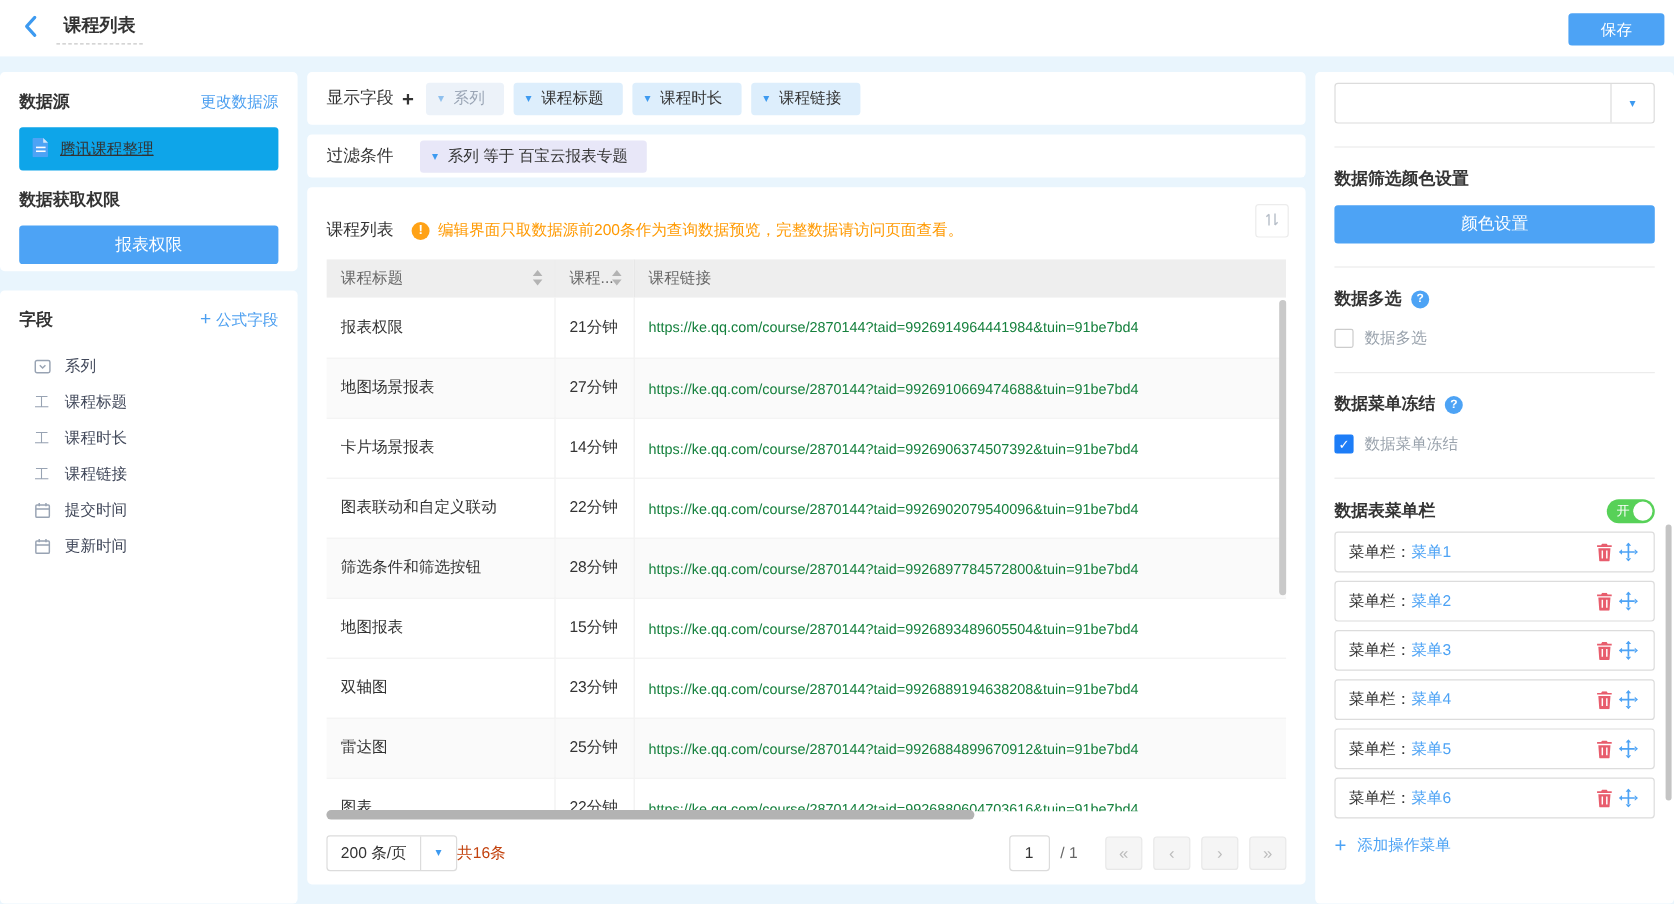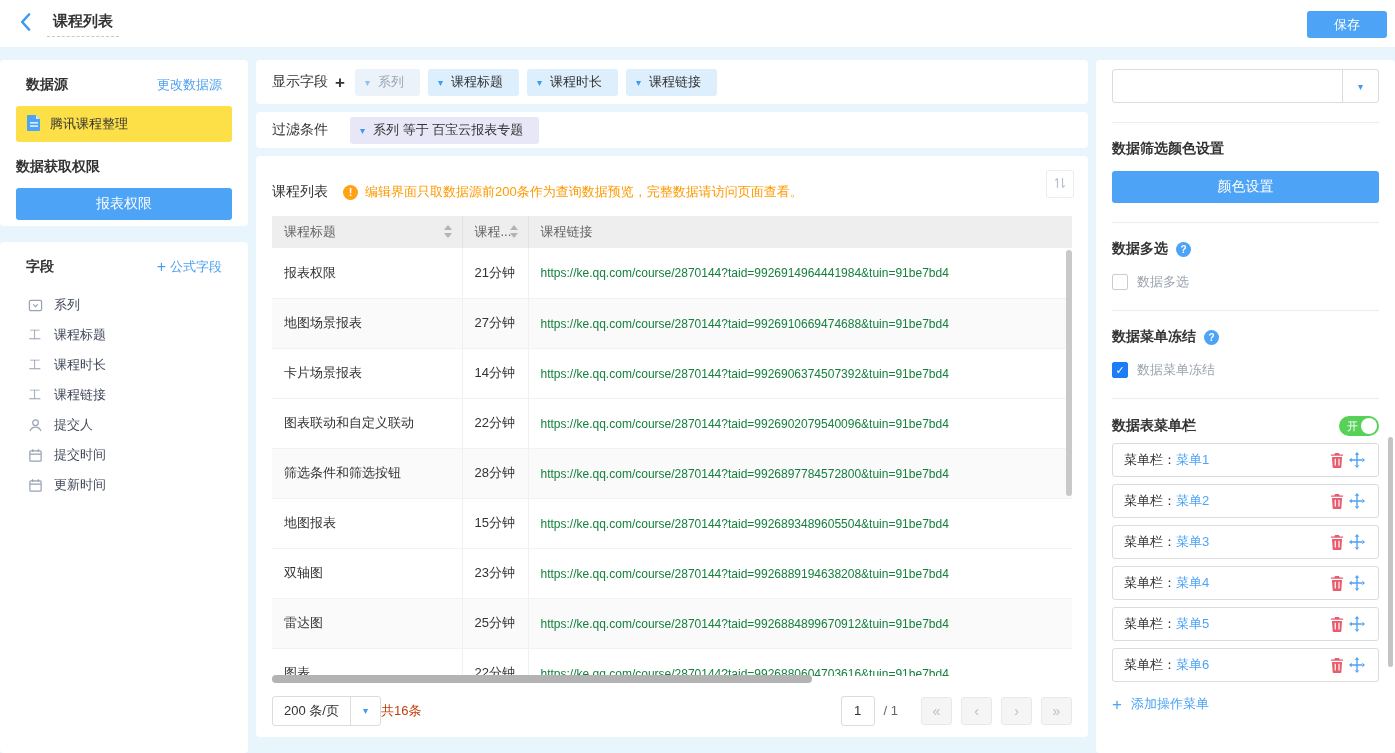--- a/index.html
+++ b/index.html
@@ -13,25 +13,25 @@
   .save-btn{position:absolute;right:8px;top:11px;width:80px;height:27px;background:#4da3f5;color:#fff;border:none;border-radius:3px;font-size:13px;cursor:pointer;}
   
   .card{position:absolute;background:#fff;border-radius:4px;}
   .left-card1{left:0;top:60px;width:248px;height:166px;}
   .left-card2{left:0;top:242px;width:248px;bottom:0;}
   .c-card1{left:256px;top:60px;width:832px;height:44px;}
   .c-card2{left:256px;top:112px;width:832px;height:36px;}
   .c-card3{left:256px;top:156px;width:832px;height:581px;}
   .right-card{left:1096px;top:60px;width:299px;bottom:0;}
   
-  .sec-head{display:flex;justify-content:space-between;align-items:center;padding:16px 26px 12px;}
+  .sec-head{display:flex;justify-content:space-between;align-items:center;padding:16px 16px 12px;}
   .sec-title{font-size:14px;font-weight:bold;color:#333;}
   .blue-link{color:#4c9ff0;font-size:13px;display:flex;align-items:center;gap:4px;}
   .plus-glyph{font-size:16px;font-weight:400;line-height:1;}
-  .ds-item{margin:0 16px 16px;background:#fde047;height:36px;display:flex;align-items:center;gap:9px;padding:0 11px;border-radius:3px;cursor:pointer;}
+  .ds-item{margin:0 16px 16px;background:#0ea5e9;height:36px;display:flex;align-items:center;gap:9px;padding:0 11px;border-radius:3px;cursor:pointer;text-decoration:underline;}
   .perm-title{font-size:14px;font-weight:bold;padding:0 16px 12px;}
   .btn-primary{display:block;background:#4da3f5;color:#fff;border:none;border-radius:3px;height:32px;font-size:14px;cursor:pointer;}
   .btn-block{margin:0 16px;width:calc(100% - 32px);}
   #fields-list{padding-top:2px;}
   .field-row{display:flex;align-items:center;gap:11px;height:30px;padding:0 16px 0 27px;color:#41485a;cursor:pointer;}
   .ficon{width:16px;height:16px;display:flex;align-items:center;justify-content:center;color:#98a3b3;font-size:12px;}
   
   .row-card{display:flex;align-items:center;padding:0 16px;height:100%;}
   .row-label{font-size:14px;color:#333;white-space:nowrap;}
   .add-field{font-size:17px;font-weight:600;color:#333;margin:0 10px 0 7px;cursor:pointer;line-height:1;}
@@ -164,29 +164,20 @@
       </div>
       <div class="field-row">
         <span class="ficon">
           <span style="font-size:12px;line-height:1">工</span>
         </span>
         <span>课程链接</span>
       </div>
       <div class="field-row">
         <span class="ficon">
           <svg width="15" height="15" viewBox="0 0 16 16" fill="none" stroke="#98a3b3" stroke-width="1.3">
-            <circle cx="8" cy="5" r="3"></circle>
-            <path d="M2.2 14c1-3 3.2-4.3 5.8-4.3s4.8 1.3 5.8 4.3"></path>
-          </svg>
-        </span>
-        <span>提交人</span>
-      </div>
-      <div class="field-row">
-        <span class="ficon">
-          <svg width="15" height="15" viewBox="0 0 16 16" fill="none" stroke="#98a3b3" stroke-width="1.3">
             <rect x="2" y="3" width="12" height="11" rx="1"></rect>
             <path d="M2 6.5h12M5 1.2v3M11 1.2v3"></path>
           </svg>
         </span>
         <span>提交时间</span>
       </div>
       <div class="field-row">
         <span class="ficon">
           <svg width="15" height="15" viewBox="0 0 16 16" fill="none" stroke="#98a3b3" stroke-width="1.3">
             <rect x="2" y="3" width="12" height="11" rx="1"></rect>

